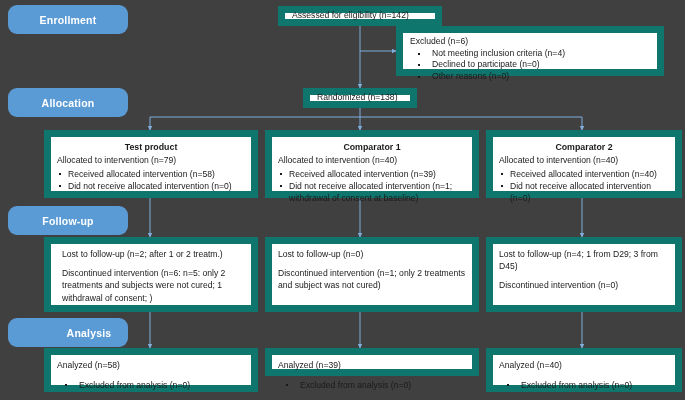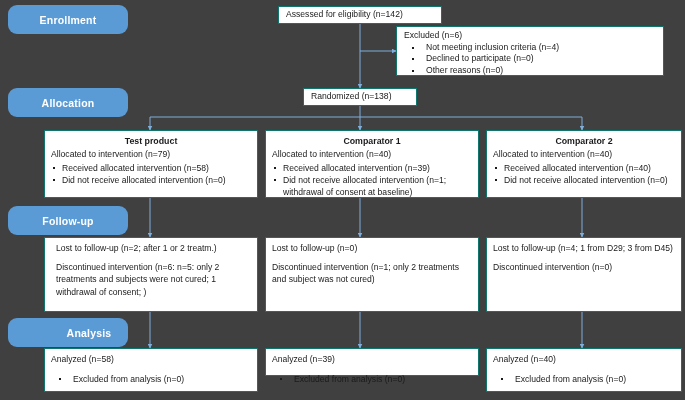--- a/index.html
+++ b/index.html
@@ -29,21 +29,21 @@
     font-weight: bold;
     display: flex;
     align-items: center;
     justify-content: center;
     letter-spacing: 0.2px;
     box-sizing: border-box;
   }
   
   .box {
     position: absolute;
-    border: 1px solid #0f766e;
+    border: 7px solid #0f766e;
     background: #ffffff;
     box-sizing: border-box;
     font-size: 8.6px;
     color: #1a1a1a;
     line-height: 1.42;
     padding: 4px 6px;
   }
   .box.tight {
     padding: 3px 7px;
     line-height: 1.3;

